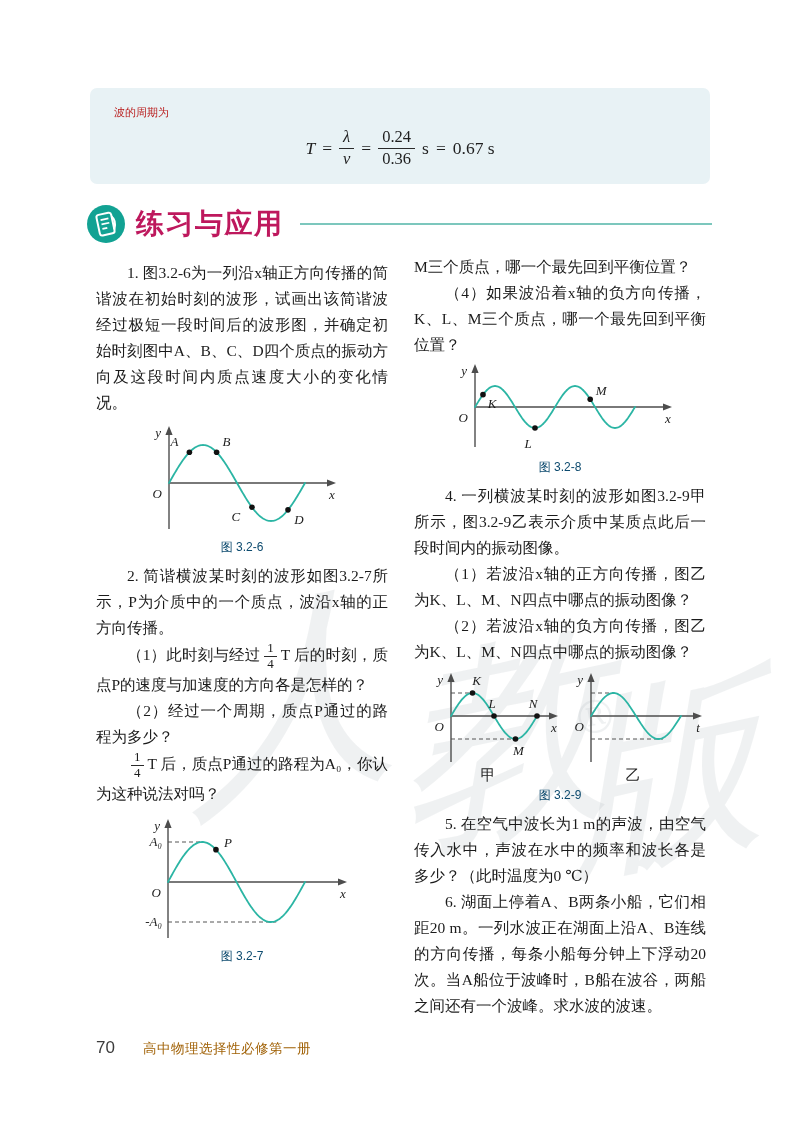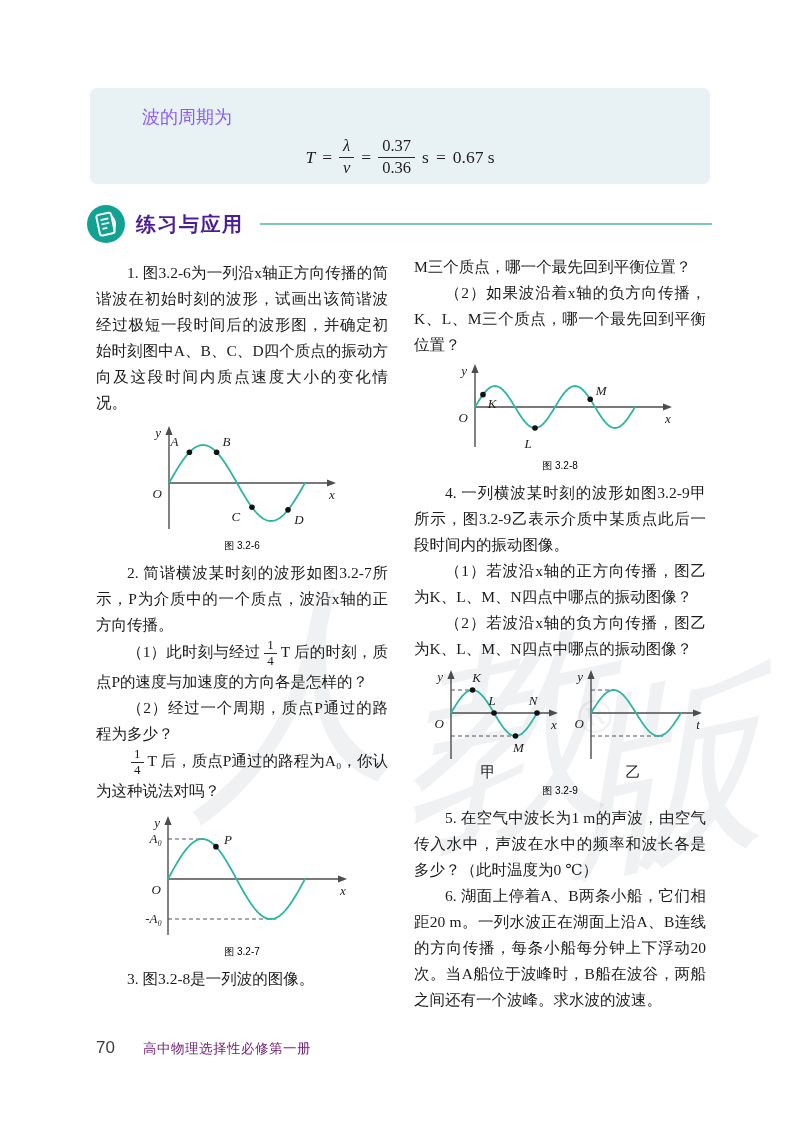--- a/index.html
+++ b/index.html
@@ -10,54 +10,54 @@
   .wm{position:absolute;color:#8e9aa0;opacity:0.13;font-style:italic;
       font-family:"DejaVu Serif",serif;transform:rotate(-12deg) skewX(-8deg);}
   .wm1{left:185px;top:555px;font-size:215px;}
   .wm2{left:395px;top:598px;font-size:215px;}
   .wm3{left:565px;top:640px;font-size:200px;}
   .wmr{left:572px;top:690px;font-size:46px;transform:rotate(-10deg);}
   .layer{position:absolute;inset:0;z-index:1;}
   
   .formula-box{position:absolute;left:90px;top:88px;width:620px;height:96px;
                background:#e8f2f5;border-radius:7px;}
-  .fb-intro{padding:17px 0 0 52px;font-size:18px;color:#8b5cf6;}
+  .fb-intro{padding:17px 0 0 24px;font-size:11px;color:#b91c1c;}
   .fb-formula{margin-top:7px;display:flex;justify-content:center;align-items:center;
               gap:7px;font-size:17.5px;color:#1f1f1f;}
   .it{font-style:italic;}
   .frac{display:inline-flex;flex-direction:column;align-items:center;line-height:1.25;font-size:16.5px;}
   .frac .top{border-bottom:1.2px solid #2a2a2a;padding:0 4px;}
   .frac .bot{padding:0 4px;}
   
   .section-header{position:absolute;left:86px;top:204px;width:626px;display:flex;align-items:center;}
   .icon-circle{width:40px;height:40px;flex:0 0 40px;}
-  .section-title{margin-left:10px;font-size:20px;font-weight:bold;letter-spacing:1.5px;
-                 color:#4c1d95;font-family:"Liberation Sans","DejaVu Sans",sans-serif;}
+  .section-title{margin-left:10px;font-size:28px;font-weight:bold;letter-spacing:1.5px;
+                 color:#be185d;font-family:"Liberation Sans","DejaVu Sans",sans-serif;}
   .header-divider{flex:1;height:2px;background:#7cc7bd;margin-left:16px;}
   
   .col{position:absolute;width:292px;}
   .col-left{left:96px;top:260px;}
   .col-right{left:414px;top:254px;}
   .para{margin:0;text-indent:2em;text-align:justify;font-size:15.5px;line-height:26px;color:#1b1b1b;}
   .para.cont{text-indent:0;}
   .ifrac{display:inline-flex;flex-direction:column;align-items:center;vertical-align:middle;
          font-size:13px;line-height:1.15;margin:0 4px;text-indent:0;}
   .ifrac .n{border-bottom:1px solid #2a2a2a;padding:0 3px;}
   
   .figure{text-align:center;margin:5px 0 7px;}
   .figplot{display:inline-block;}
-  .figcap{font-size:10px;color:#000000;font-family:"Liberation Sans","DejaVu Sans",sans-serif;margin-top:2px;}
+  .figcap{font-size:12px;color:#0c4a6e;font-family:"Liberation Sans","DejaVu Sans",sans-serif;margin-top:2px;}
   .figrow{display:flex;justify-content:center;align-items:flex-start;gap:4px;}
   .subfig{text-align:center;}
   .sublab{font-size:15px;color:#222;margin-top:0;}
   
   .footer{position:absolute;left:96px;top:1038px;display:flex;align-items:baseline;gap:28px;
           font-family:"Liberation Sans","DejaVu Sans",sans-serif;text-align:center;}
   .pageno{font-size:17px;color:#3c3c3c;}
-  .booktitle{font-size:13.5px;color:#701a75;letter-spacing:0.5px;}
+  .booktitle{font-size:13.5px;color:#a16207;letter-spacing:0.5px;}
 </style>
 </head>
 <body>
 
 <div class="page">
 
   <div class="watermark">
     <span class="wm wm1">人</span>
     <span class="wm wm2">教</span>
     <span class="wm wm3">版</span>
@@ -70,21 +70,21 @@
       <div class="fb-intro">波的周期为</div>
       <div class="fb-formula">
         <span class="it">T</span>
         <span>=</span>
         <span class="frac">
             <span class="top it">λ</span>
             <span class="bot it">v</span>
           </span>
         <span>=</span>
         <span class="frac">
-            <span class="top">0.37</span>
+            <span class="top">0.24</span>
             <span class="bot">0.36</span>
           </span>
         <span>s</span>
         <span>=</span>
         <span>0.67 s</span>
       </div>
     </div>
 
     <div class="section-header">
       <span class="icon-circle">
@@ -152,26 +152,25 @@
               <text x="39" y="85" text-anchor="end" font-size="13" fill="#1c1c1c" font-family="&quot;Liberation Serif&quot;,&quot;DejaVu Serif&quot;,serif" font-style="italic">O</text>
               <text x="40" y="34" text-anchor="end" font-size="13" fill="#1c1c1c" font-family="&quot;Liberation Serif&quot;,&quot;DejaVu Serif&quot;,serif" font-style="italic">A₀</text>
               <text x="40" y="114" text-anchor="end" font-size="13" fill="#1c1c1c" font-family="&quot;Liberation Serif&quot;,&quot;DejaVu Serif&quot;,serif" font-style="italic">-A₀</text>
               <path d="M 46 70 L 47 68.17 L 48 66.34 L 49 64.51 L 50 62.70 L 51 60.91 L 52 59.13 L 53 57.38 L 54 55.65 L 55 53.95 L 56 52.29 L 57 50.67 L 58 49.08 L 59 47.54 L 60 46.05 L 61 44.60 L 62 43.21 L 63 41.88 L 64 40.60 L 65 39.39 L 66 38.24 L 67 37.16 L 68 36.15 L 69 35.21 L 70 34.34 L 71 33.55 L 72 32.83 L 73 32.19 L 74 31.63 L 75 31.15 L 76 30.76 L 77 30.44 L 78 30.21 L 79 30.07 L 80 30.00 L 81 30.02 L 82 30.13 L 83 30.32 L 84 30.59 L 85 30.95 L 86 31.38 L 87 31.90 L 88 32.50 L 89 33.18 L 90 33.93 L 91 34.76 L 92 35.67 L 93 36.65 L 94 37.69 L 95 38.81 L 96 39.99 L 97 41.23 L 98 42.54 L 99 43.90 L 100 45.32 L 101 46.79 L 102 48.30 L 103 49.87 L 104 51.47 L 105 53.12 L 106 54.80 L 107 56.51 L 108 58.25 L 109 60.02 L 110 61.80 L 111 63.61 L 112 65.42 L 113 67.25 L 114 69.08 L 115 70.92 L 116 72.75 L 117 74.58 L 118 76.39 L 119 78.20 L 120 79.98 L 121 81.75 L 122 83.49 L 123 85.20 L 124 86.88 L 125 88.53 L 126 90.13 L 127 91.70 L 128 93.21 L 129 94.68 L 130 96.10 L 131 97.46 L 132 98.77 L 133 100.01 L 134 101.19 L 135 102.31 L 136 103.35 L 137 104.33 L 138 105.24 L 139 106.07 L 140 106.82 L 141 107.50 L 142 108.10 L 143 108.62 L 144 109.05 L 145 109.41 L 146 109.68 L 147 109.87 L 148 109.98 L 149 110.00 L 150 109.93 L 151 109.79 L 152 109.56 L 153 109.24 L 154 108.85 L 155 108.37 L 156 107.81 L 157 107.17 L 158 106.45 L 159 105.66 L 160 104.79 L 161 103.85 L 162 102.84 L 163 101.76 L 164 100.61 L 165 99.40 L 166 98.12 L 167 96.79 L 168 95.40 L 169 93.95 L 170 92.46 L 171 90.92 L 172 89.33 L 173 87.71 L 174 86.05 L 175 84.35 L 176 82.62 L 177 80.87 L 178 79.09 L 179 77.30 L 180 75.49 L 181 73.66 L 182 71.83 L 183 70.00" fill="none" stroke="#2bb5a4" stroke-width="1.8" stroke-linecap="round"></path>
               <circle cx="93.94999999999999" cy="37.6393202250021" r="2.8" fill="#111"></circle>
               <text x="105.94999999999999" y="34.6393202250021" text-anchor="middle" font-size="13" fill="#1c1c1c" font-family="&quot;Liberation Serif&quot;,&quot;DejaVu Serif&quot;,serif" font-style="italic">P</text>
             </svg></div>
         <div class="figcap">图 3.2-7</div>
       </div>
 
-      <p class="para">3. 图3.2-8是一列波的图像。</p>
     </div>
 
     <div class="col col-right">
       <p class="para cont">M三个质点，哪一个最先回到平衡位置？</p>
-      <p class="para">（2）如果波沿着x轴的负方向传播，K、L、M三个质点，哪一个最先回到平衡位置？</p>
+      <p class="para">（4）如果波沿着x轴的负方向传播，K、L、M三个质点，哪一个最先回到平衡位置？</p>
 
       <div class="figure">
         <div class="figplot"><svg width="250" height="90">
               <line x1="40" y1="44" x2="230" y2="44" stroke="#4d4d4d" stroke-width="1.4"></line>
               <polygon points="237,44 228,40.4 228,47.6" fill="#4d4d4d"></polygon>
               <line x1="40" y1="84" x2="40" y2="8" stroke="#4d4d4d" stroke-width="1.4"></line>
               <polygon points="40,1 36.4,10 43.6,10" fill="#4d4d4d"></polygon>
               <text x="32" y="12" text-anchor="end" font-size="13" fill="#1c1c1c" font-family="&quot;Liberation Serif&quot;,&quot;DejaVu Serif&quot;,serif" font-style="italic">y</text>
               <text x="233" y="60" text-anchor="middle" font-size="13" fill="#1c1c1c" font-family="&quot;Liberation Serif&quot;,&quot;DejaVu Serif&quot;,serif" font-style="italic">x</text>
               <text x="33" y="59" text-anchor="end" font-size="13" fill="#1c1c1c" font-family="&quot;Liberation Serif&quot;,&quot;DejaVu Serif&quot;,serif" font-style="italic">O</text>

